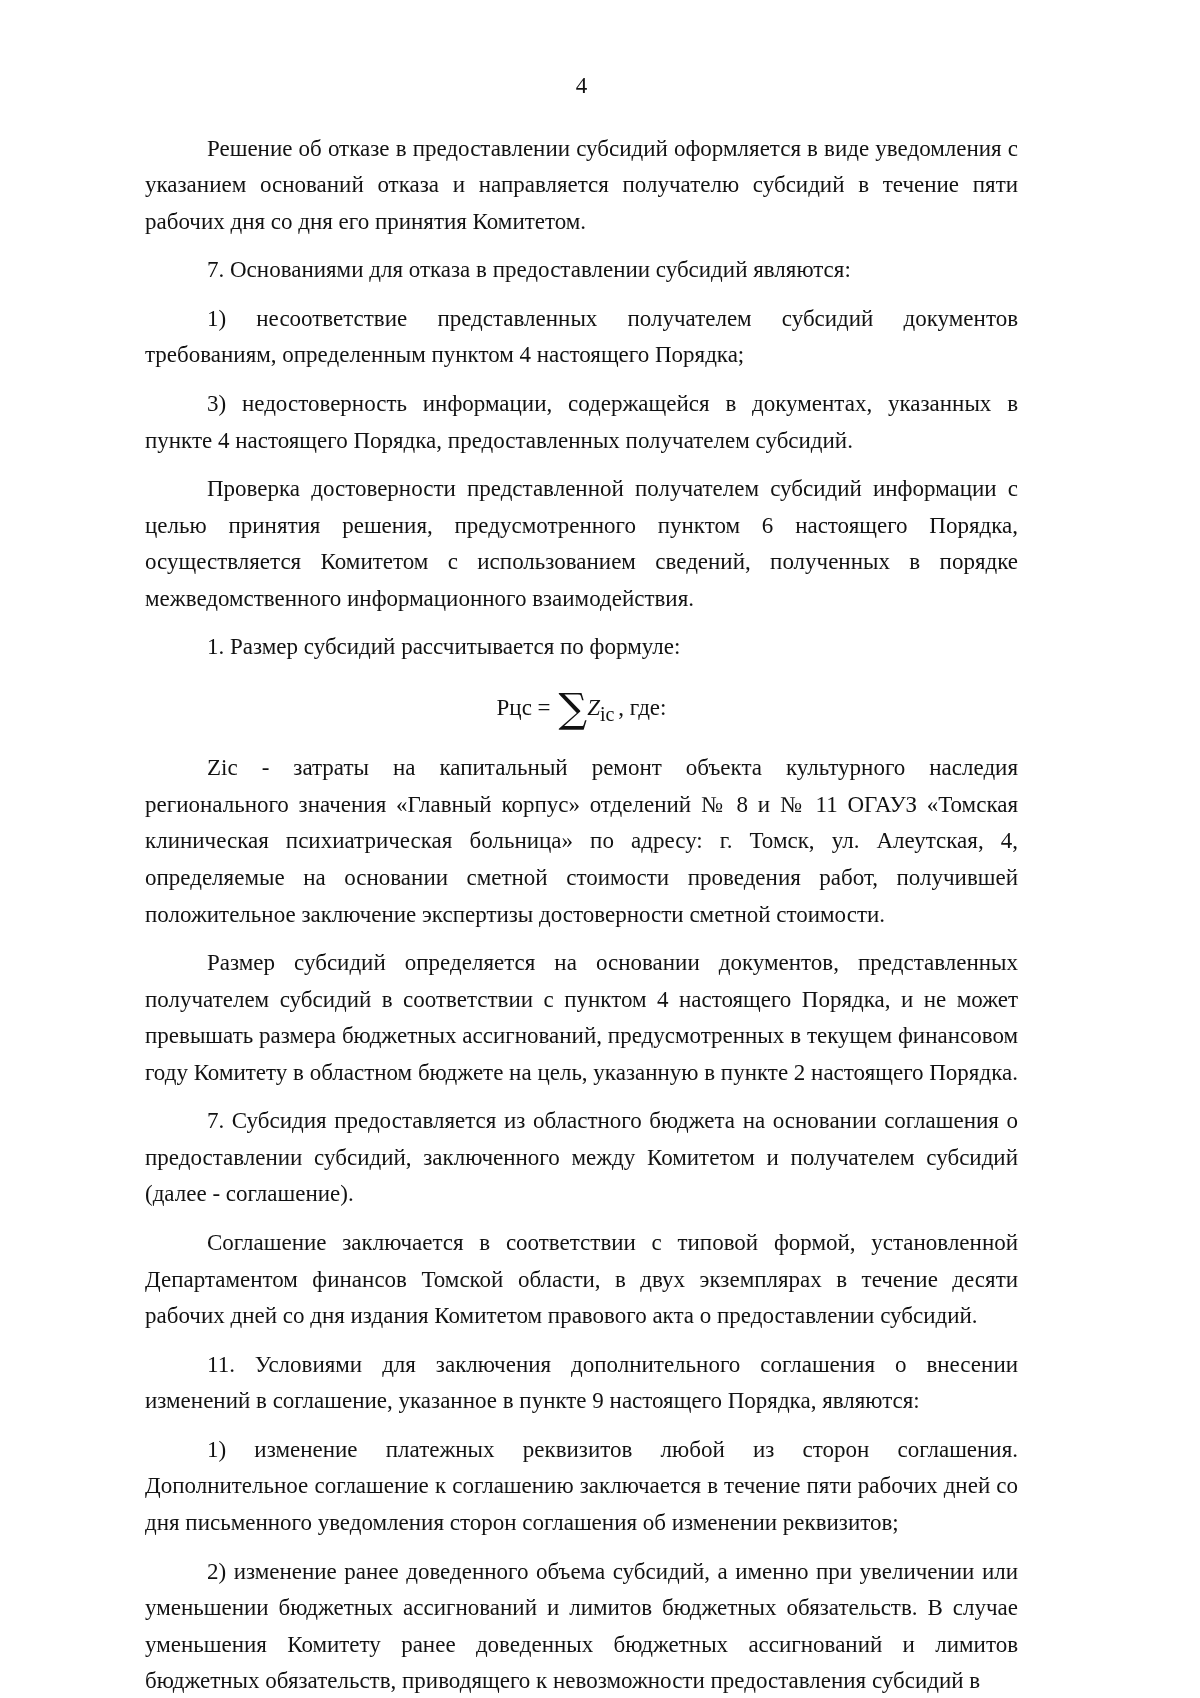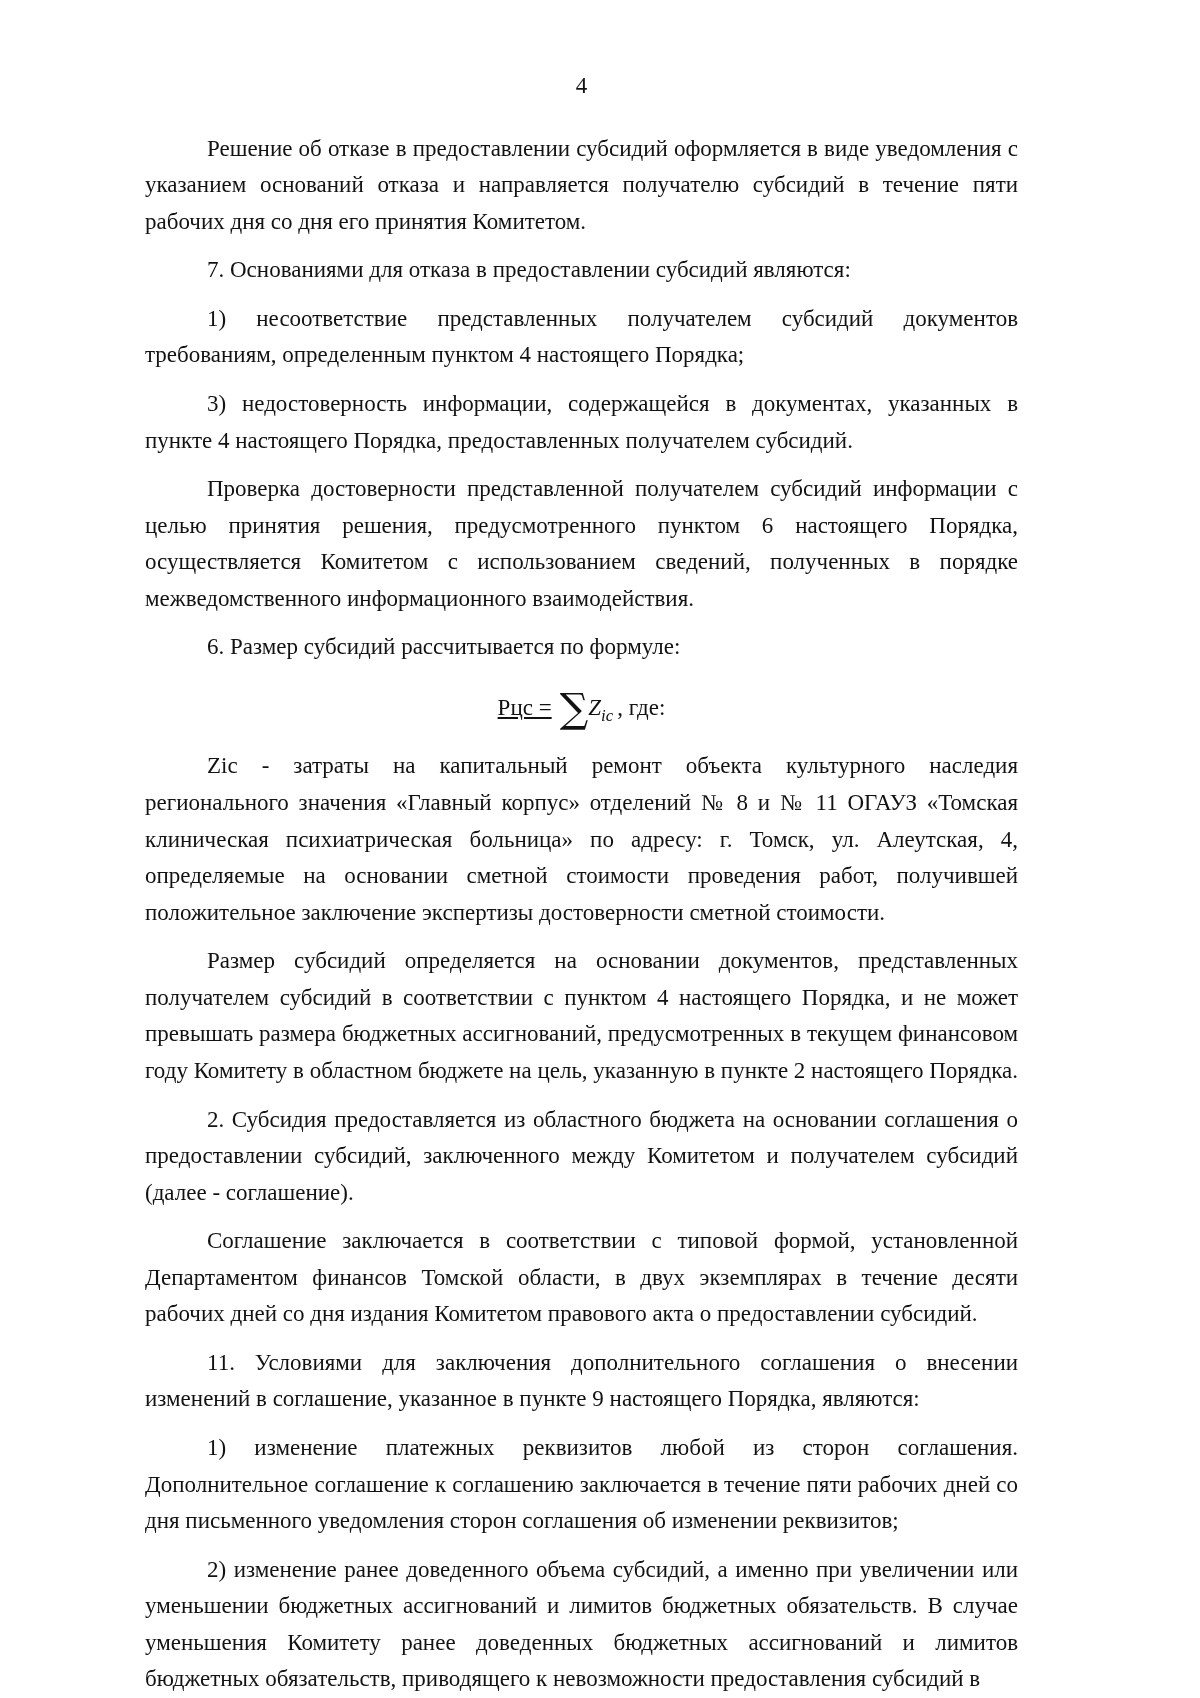--- a/index.html
+++ b/index.html
@@ -29,58 +29,56 @@
     text-indent: 62px;
   }
   .formula {
     text-align: center;
     margin: 22px 0 20px 0;
     text-indent: 0;
     white-space: nowrap;
   }
   .formula .lhs {
     margin-right: 8px;
-    text-decoration: underline;
   }
   .formula .sigma {
     font-size: 40px;
     line-height: 1;
     vertical-align: -7px;
     font-family: "DejaVu Serif", "Liberation Serif", serif;
   }
   .formula .var {
     font-style: italic;
   }
   .formula sub {
-    font-style: italic;
-    font-size: 17px;
+    font-size: 20px;
   }
   .formula .tail {
     margin-left: 4px;
   }
 </style>
 </head>
 <body>
 
 <div class="page">
 
   <div class="page-number">4</div>
 
   <p class="para">Решение об отказе в предоставлении субсидий оформляется в виде уведомления с указанием оснований отказа и направляется получателю субсидий в течение пяти рабочих дня со дня его принятия Комитетом.</p>
   <p class="para">7. Основаниями для отказа в предоставлении субсидий являются:</p>
   <p class="para">1) несоответствие представленных получателем субсидий документов требованиям, определенным пунктом 4 настоящего Порядка;</p>
   <p class="para">3) недостоверность информации, содержащейся в документах, указанных в пункте 4 настоящего Порядка, предоставленных получателем субсидий.</p>
   <p class="para">Проверка достоверности представленной получателем субсидий информации с целью принятия решения, предусмотренного пунктом 6 настоящего Порядка, осуществляется Комитетом с использованием сведений, полученных в порядке межведомственного информационного взаимодействия.</p>
-  <p class="para">6. Размер субсидий рассчитывается по формуле:</p>
+  <p class="para">1. Размер субсидий рассчитывается по формуле:</p>
 
   <div class="formula">
     <span class="lhs">Рцс =</span><span class="sigma">∑</span><span class="var">Z</span><sub>ic</sub><span class="tail">, где:</span>
   </div>
 
   <p class="para">Zic - затраты на капитальный ремонт объекта культурного наследия регионального значения «Главный корпус» отделений № 8 и № 11 ОГАУЗ «Томская клиническая психиатрическая больница» по адресу: г. Томск, ул. Алеутская, 4, определяемые на основании сметной стоимости проведения работ, получившей положительное заключение экспертизы достоверности сметной стоимости.</p>
   <p class="para">Размер субсидий определяется на основании документов, представленных получателем субсидий в соответствии с пунктом 4 настоящего Порядка, и не может превышать размера бюджетных ассигнований, предусмотренных в текущем финансовом году Комитету в областном бюджете на цель, указанную в пункте 2 настоящего Порядка.</p>
-  <p class="para">2. Субсидия предоставляется из областного бюджета на основании соглашения о предоставлении субсидий, заключенного между Комитетом и получателем субсидий (далее - соглашение).</p>
+  <p class="para">7. Субсидия предоставляется из областного бюджета на основании соглашения о предоставлении субсидий, заключенного между Комитетом и получателем субсидий (далее - соглашение).</p>
   <p class="para">Соглашение заключается в соответствии с типовой формой, установленной Департаментом финансов Томской области, в двух экземплярах в течение десяти рабочих дней со дня издания Комитетом правового акта о предоставлении субсидий.</p>
   <p class="para">11. Условиями для заключения дополнительного соглашения о внесении изменений в соглашение, указанное в пункте 9 настоящего Порядка, являются:</p>
   <p class="para">1) изменение платежных реквизитов любой из сторон соглашения. Дополнительное соглашение к соглашению заключается в течение пяти рабочих дней со дня письменного уведомления сторон соглашения об изменении реквизитов;</p>
   <p class="para">2) изменение ранее доведенного объема субсидий, а именно при увеличении или уменьшении бюджетных ассигнований и лимитов бюджетных обязательств. В случае уменьшения Комитету ранее доведенных бюджетных ассигнований и лимитов бюджетных обязательств, приводящего к невозможности предоставления субсидий в</p>
 
 </div>
 
 </body></html>

